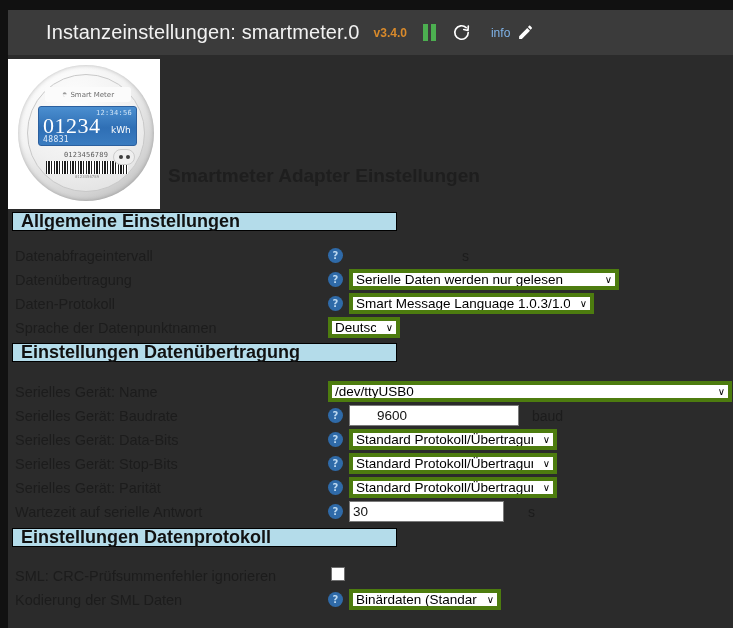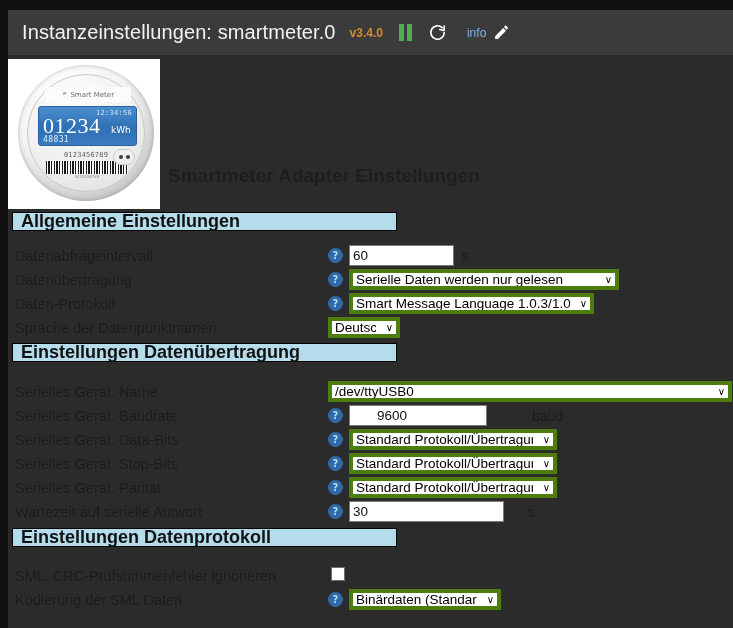--- a/index.html
+++ b/index.html
@@ -17,21 +17,21 @@
   }
 
   
   #titlebar {
     position: absolute;
     left: 8px; top: 10px;
     width: 725px; height: 45px;
     background: #3b3b3b;
     display: flex;
     align-items: center;
-    padding-left: 14px;
+    padding-left: 38px;
     gap: 0px;
   }
   #titlebar .title-text {
     color: #f2f2f2;
     font-size: 20px;
     letter-spacing: 0.1px;
     white-space: nowrap;
   }
   #titlebar .version {
     color: #d98a2b;
@@ -368,21 +368,20 @@
       </div>
     </div>
 
     <div id="page-heading">Smartmeter Adapter Einstellungen</div>
 
     <div class="section-banner" style="top:157px;">Allgemeine Einstellungen</div>
 
     <div class="row" style="top:190px;">
       <span class="lbl">Datenabfrageintervall</span>
       <span class="help-icon" style="left:316px;">?</span>
-      <div class="txtfield" style="left:337px; width:105px;">60</div>
       <span class="unit" style="left:450px;">s</span>
     </div>
 
     <div class="row" style="top:214px;">
       <span class="lbl">Datenübertragung</span>
       <span class="help-icon" style="left:316px;">?</span>
       <div class="selbox" style="left:337px; width:270px;">
         <span class="sel-text">Serielle Daten werden nur gelesen</span>
         <span class="chev">∨</span>
       </div>
@@ -411,21 +410,21 @@
       <span class="lbl">Serielles Gerät: Name</span>
       <div class="selbox" style="left:316px; width:404px;">
         <span class="sel-text">/dev/ttyUSB0</span>
         <span class="chev">∨</span>
       </div>
     </div>
 
     <div class="row" style="top:350px;">
       <span class="lbl">Serielles Gerät: Baudrate</span>
       <span class="help-icon" style="left:316px;">?</span>
-      <div class="txtfield" style="left:337px; width:138px;padding-left:27px;">9600</div>
+      <div class="txtfield" style="left:337px; width:170px;padding-left:27px;">9600</div>
       <span class="unit" style="left:520px;">baud</span>
     </div>
 
     <div class="row" style="top:374px;">
       <span class="lbl">Serielles Gerät: Data-Bits</span>
       <span class="help-icon" style="left:316px;">?</span>
       <div class="selbox tight" style="left:337px; width:208px;">
         <span class="sel-text">Standard Protokoll/Übertragung</span>
         <span class="chev">∨</span>
       </div>

